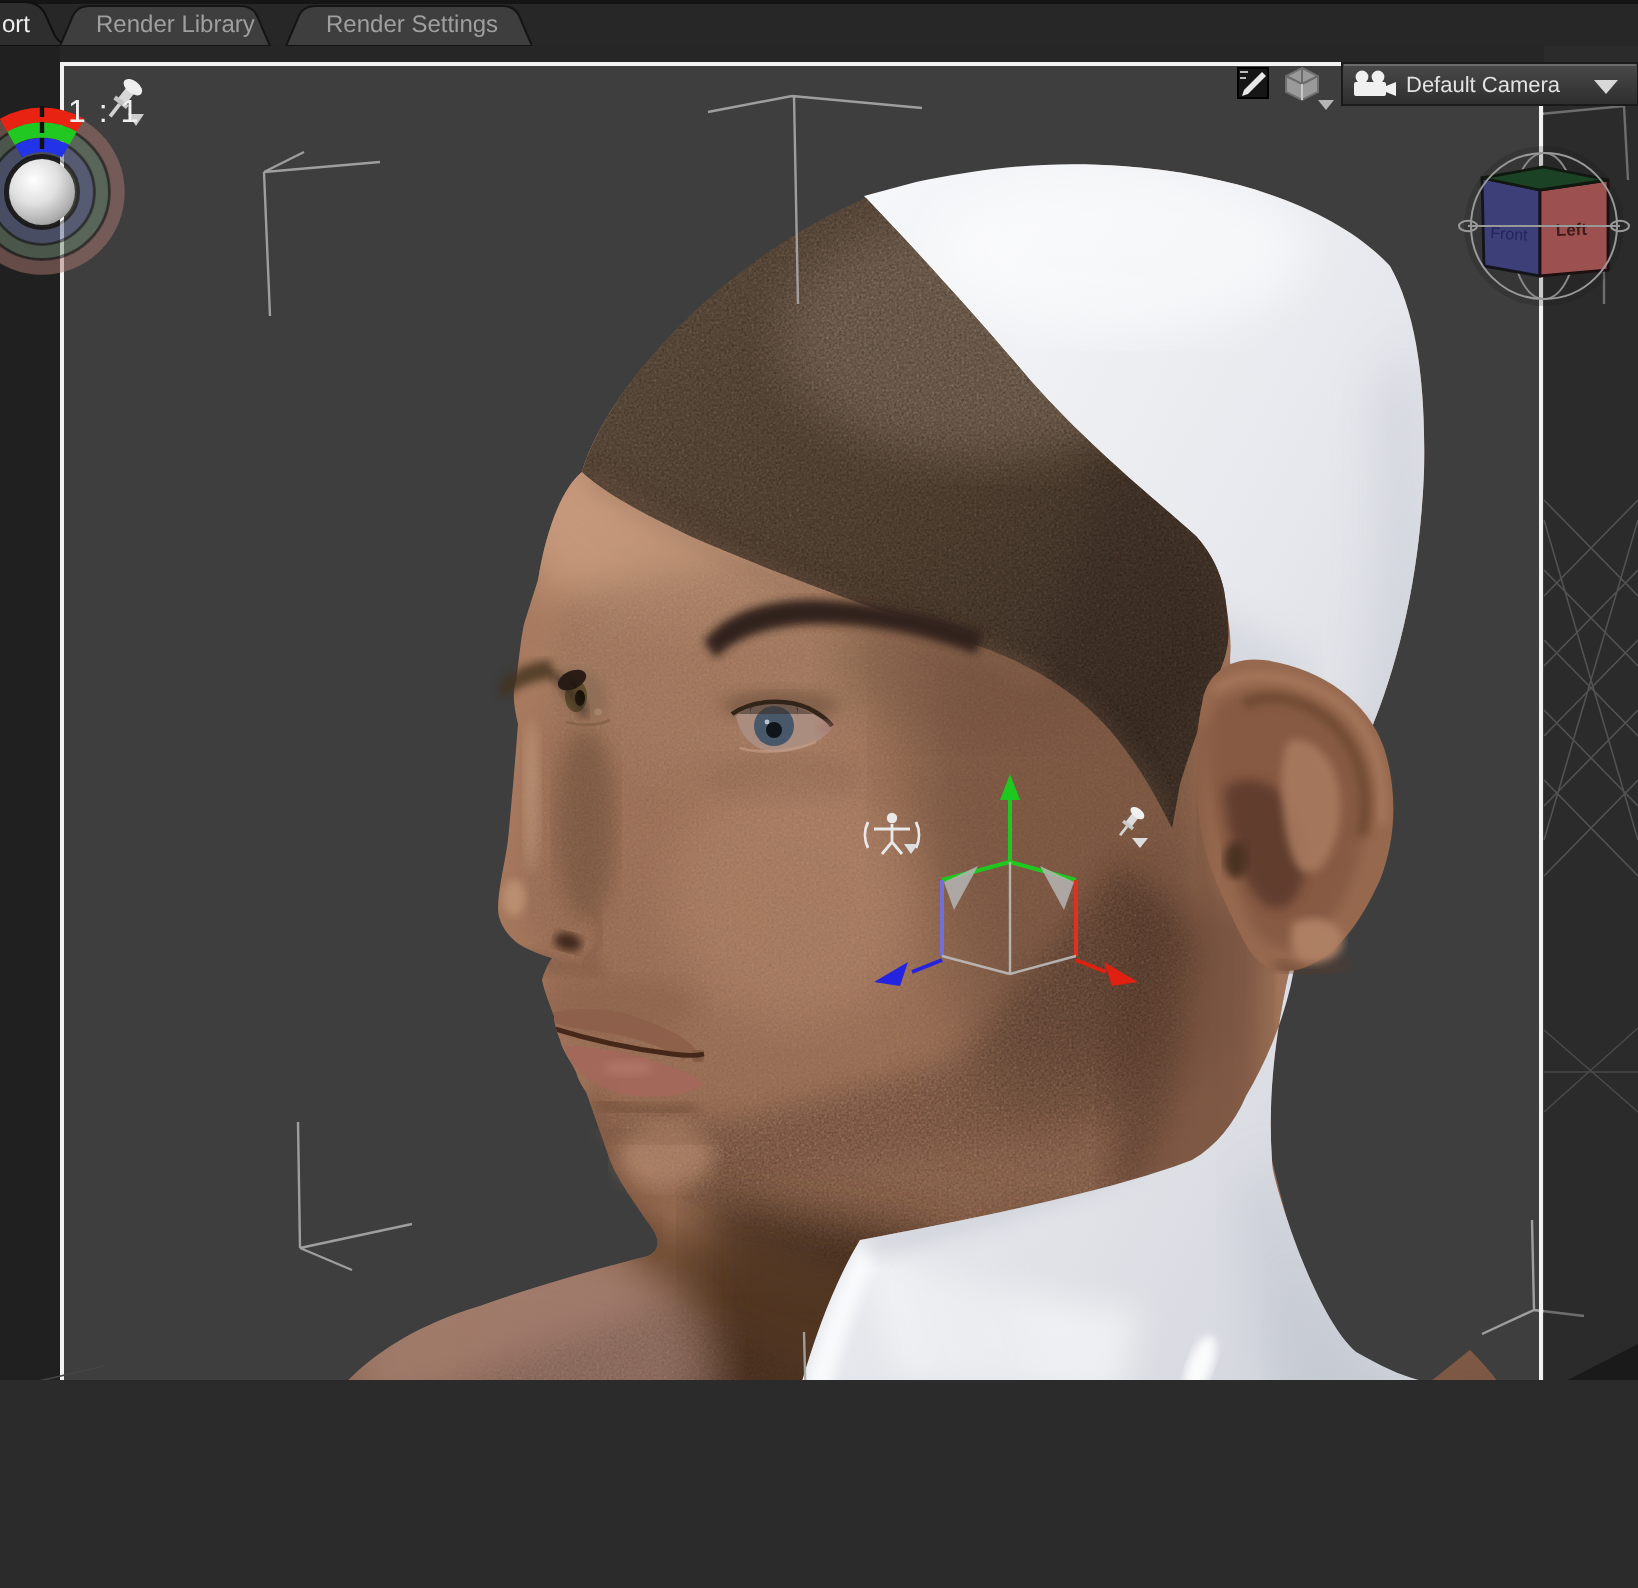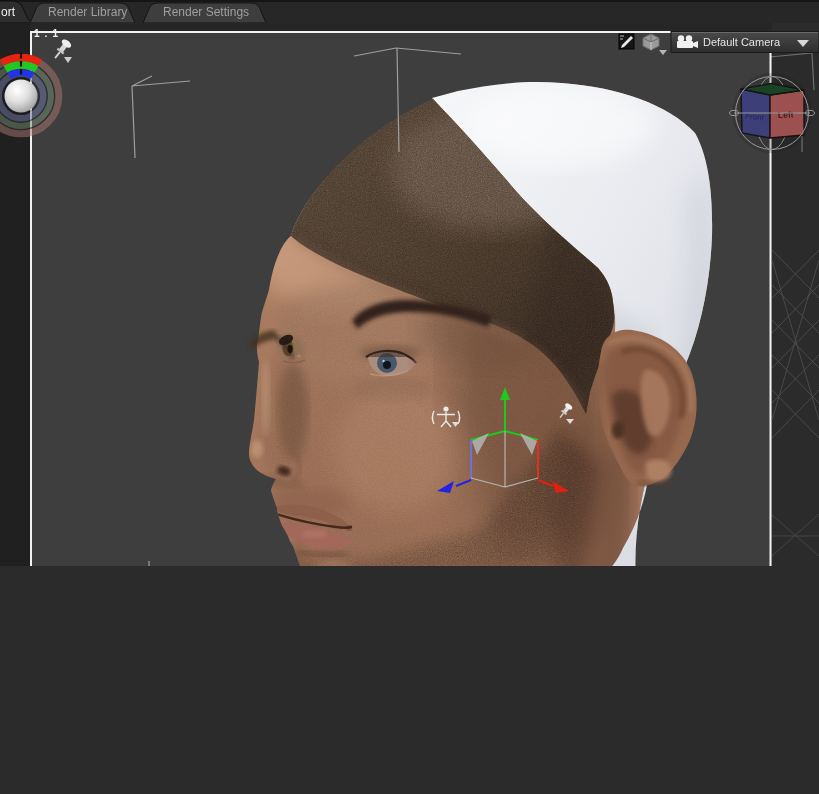--- a/index.html
+++ b/index.html
@@ -1,24 +1,24 @@
 <!DOCTYPE html>
 <html><head>
 <meta charset="utf-8">
 <style>
   html,body{margin:0;padding:0;background:#2b2b2b;}
-  #page{position:relative;width:819px;height:566px;overflow:hidden;background:#262626;
+  #page{position:relative;width:819px;height:690px;overflow:hidden;background:#262626;
         font-family:"Liberation Sans",sans-serif;}
   #scene{position:absolute;left:0;top:23px;}
   #botstrip{position:absolute;left:0;top:771px;width:819px;height:6px;background:#1b1b1b;}
   #botbar{position:absolute;left:0;top:777px;width:819px;height:17px;
           background:linear-gradient(#4f4f4f,#383838 35%,#2d2d2d);}
   #bottrack{position:absolute;left:186px;top:780px;width:633px;height:12px;border-radius:6px 0 0 6px;
           background:linear-gradient(#454545,#333333);}
-  #caption{position:absolute;left:34px;top:28px;color:#f0f0f0;font-size:10px;letter-spacing:1px;font-weight:bold;}
+  #caption{position:absolute;left:34px;top:48px;color:#f0f0f0;font-size:16px;letter-spacing:1px;}
 </style>
 </head>
 <body>
 <div id="page">
   <svg id="tabs" width="819" height="23" viewBox="0 0 819 23" style="position:absolute;left:0;top:0">
     <rect x="0" y="0" width="819" height="23" fill="#272727"></rect>
     <rect x="0" y="0" width="819" height="2" fill="#151515"></rect>
 
     <path d="M -10,23 L -10,6 Q -10,1 -4,1 L 12,1 Q 20,1 23,8 L 27,17 Q 29,22 36,23 Z" fill="#2e2e2e" stroke="#0f0f0f" stroke-width="1"></path>
     <text x="1" y="16" font-size="12" fill="#eeeeee">ort</text>

